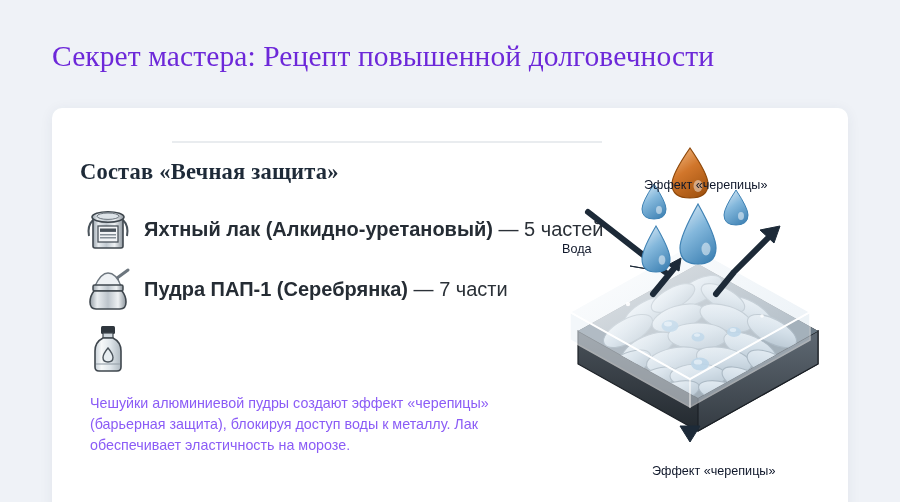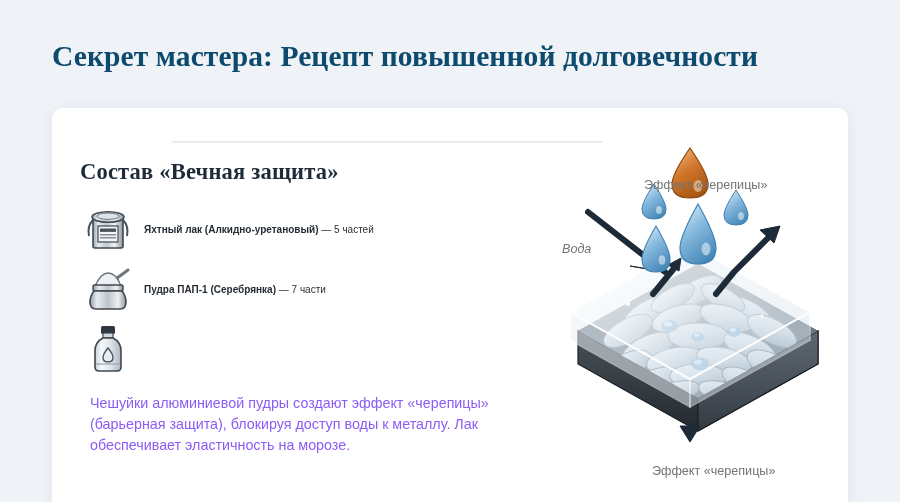--- a/index.html
+++ b/index.html
@@ -15,24 +15,24 @@
     position: relative;
   }
 
   
   .page-title {
     position: absolute;
     left: 52px;
     top: 40px;
     width: 800px;
     font-family: "Liberation Serif", serif;
-    font-weight: bold;
+    font-weight: normal;
     font-size: 29.5px;
     letter-spacing: 0.1px;
-    color: #0c4a6e;
+    color: #6d28d9;
     white-space: nowrap;
   }
 
   
   .card {
     position: absolute;
     left: 52px;
     top: 108px;
     width: 796px;
     height: 410px;
@@ -80,21 +80,21 @@
   }
   .ing-icon {
     width: 56px;
     min-width: 56px;
     height: 56px;
     display: flex;
     align-items: center;
     justify-content: center;
   }
   .ing-text {
-    font-size: 10px;
+    font-size: 20px;
     color: #252c34;
     white-space: nowrap;
     margin-left: 8px;
   }
   .ing-text b {
     font-weight: bold;
   }
   .ing-amount {
     font-weight: normal;
     color: #2b3138;
@@ -115,25 +115,25 @@
     left: 496px;
     top: 18px;
     width: 300px;
     height: 380px;
   }
   .diagram svg { display: block; }
 
   .label {
     position: absolute;
     font-size: 12.6px;
-    color: #737373;
+    color: #0f172a;
     white-space: nowrap;
   }
   .label-top   { left: 96px;  top: 52px; }
-  .label-water { left: 14px;  top: 116px; font-style: italic; }
+  .label-water { left: 14px;  top: 116px; }
   .label-bottom{ left: 104px; top: 338px; }
 </style>
 </head>
 <body>
 
 <div class="page-title">Секрет мастера: Рецепт повышенной долговечности</div>
 
 <div class="card">
 
   <div class="divider"></div>

